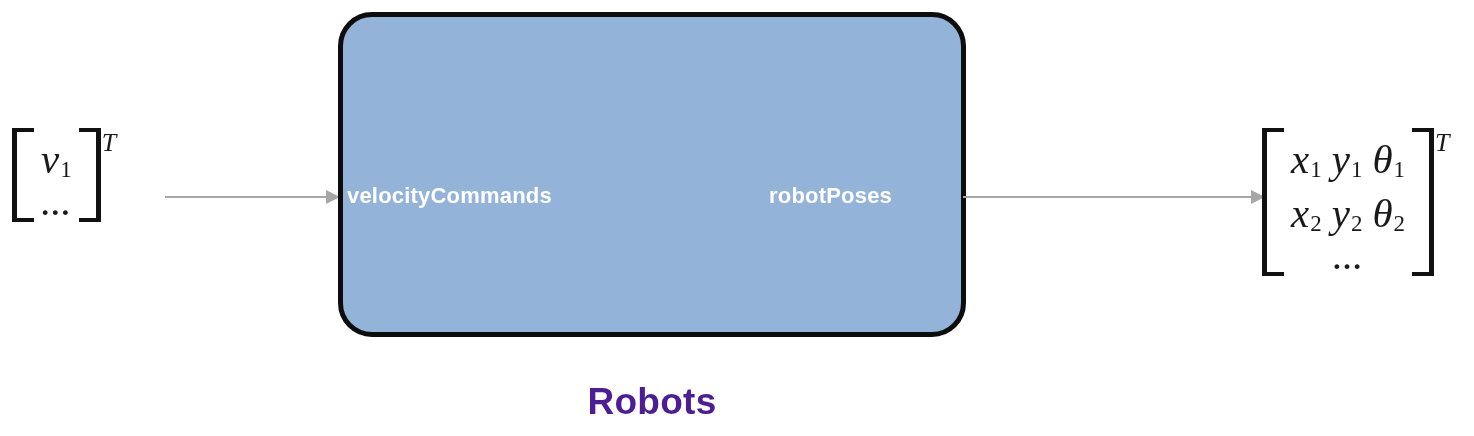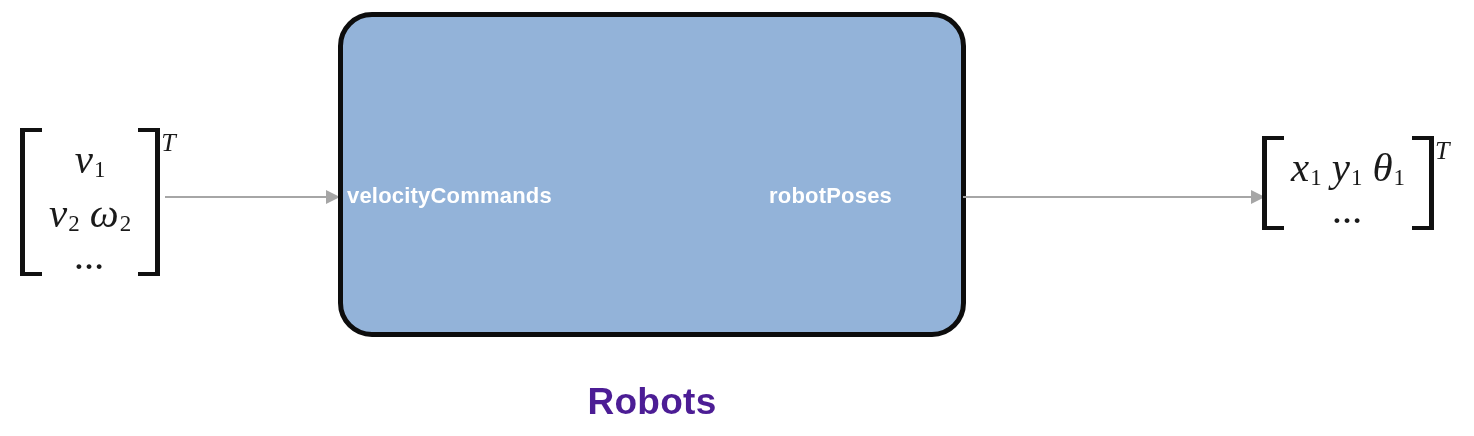--- a/index.html
+++ b/index.html
@@ -73,22 +73,22 @@
   }
   .transpose {
     font-family: "Liberation Serif", serif;
     font-style: italic;
     font-size: 26px;
     line-height: 1;
     margin-top: 2px;
     margin-left: 1px;
   }
 
-  #matrix-input  { left: 20px;  top: 128px; }
-  #matrix-output { left: 1262px; top: 128px; margin-top: 8px; }
+  #matrix-input  { left: 12px;  top: 128px; }
+  #matrix-output { left: 1262px; top: 128px; }
 
   
   #robots-block {
     position: absolute;
     left: 338px;
     top: 12px;
     width: 628px;
     height: 325px;
     box-sizing: border-box;
     background: #93b3d9;
@@ -155,24 +155,20 @@
 <body>
 
 <div id="canvas">
 
   <div id="matrix-input" class="matrix-expr">
     <span class="bracket bracket-left"></span>
     <span class="matrix-rows">
       <span class="matrix-row">
         <span class="cell"><i>v</i><sub>1</sub></span>
       </span>
-      <span class="matrix-row">
-        <span class="cell"><i>v</i><sub>2</sub></span>
-        <span class="cell"><i>ω</i><sub>2</sub></span>
-      </span>
       <span class="matrix-row dots">…</span>
     </span>
     <span class="bracket bracket-right"></span>
     <span class="transpose">T</span>
   </div>
 
   <div id="arrow-in" class="arrow">
     <span class="shaft"></span>
     <span class="head"></span>
   </div>
@@ -187,20 +183,25 @@
   </div>
 
   <div id="matrix-output" class="matrix-expr">
     <span class="bracket bracket-left"></span>
     <span class="matrix-rows">
       <span class="matrix-row">
         <span class="cell"><i>x</i><sub>1</sub></span>
         <span class="cell"><i>y</i><sub>1</sub></span>
         <span class="cell"><i>θ</i><sub>1</sub></span>
       </span>
+      <span class="matrix-row">
+        <span class="cell"><i>x</i><sub>2</sub></span>
+        <span class="cell"><i>y</i><sub>2</sub></span>
+        <span class="cell"><i>θ</i><sub>2</sub></span>
+      </span>
       <span class="matrix-row dots">…</span>
     </span>
     <span class="bracket bracket-right"></span>
     <span class="transpose">T</span>
   </div>
 
   <div id="block-caption">Robots</div>
 
 </div>
 

